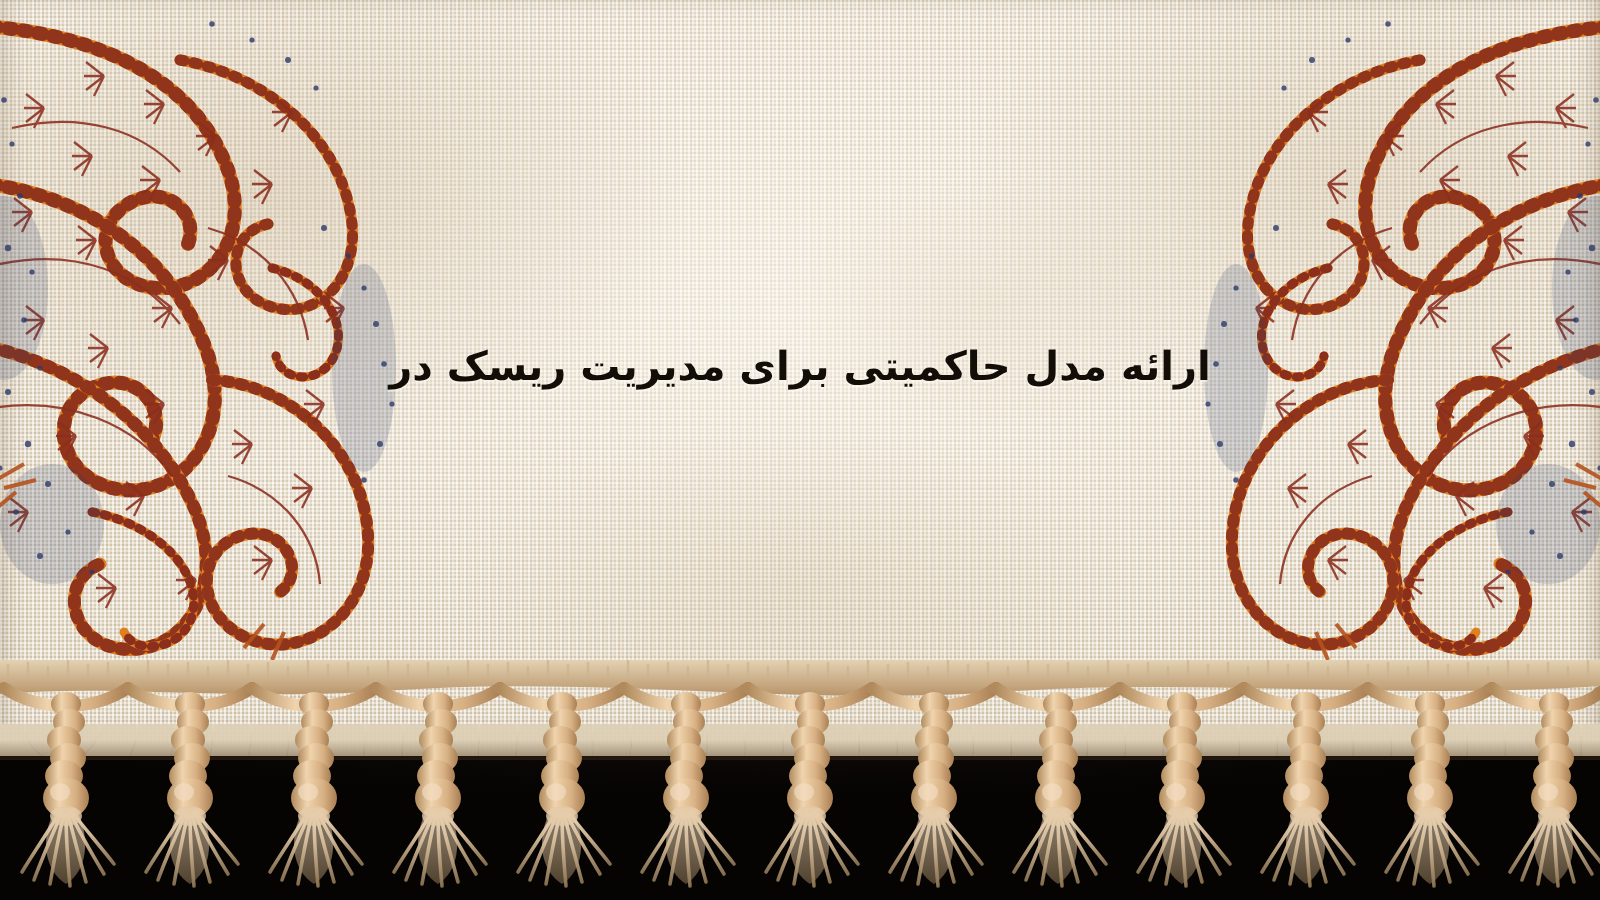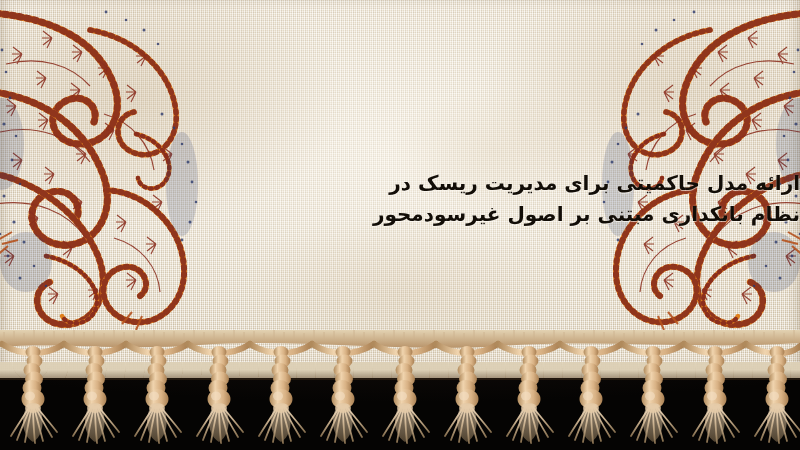--- a/index.html
+++ b/index.html
@@ -67,21 +67,21 @@
     position:absolute;top:-6px;width:290px;height:366px;
     pointer-events:none;
   }
   .corner.left{left:-14px;}
   .corner.right{right:-14px; transform:scaleX(-1);}
   .corner svg{display:block;width:100%;height:100%;}
 
   
   .title-wrap{
     position:absolute;left:0;right:0;top:168px;
-    text-align:right;
+    text-align:center;
     direction:rtl;
   }
   .title-line{
     display:block;
     color:#120d07;
     font-size:20px;
     line-height:31px;
     font-weight:700;
     letter-spacing:.2px;
     text-shadow:0 1px 0 rgba(255,252,244,.55), 0 0 3px rgba(255,250,240,.35);
@@ -331,21 +331,20 @@
         <g stroke="#b5521f" stroke-width="2" fill="none" opacity=".9">
           <path d="M26 238 l-14 8 M32 246 l-16 4 M22 252 l-12 10"></path>
           <path d="M146 318 l-10 12 M156 322 l-6 14"></path>
         </g>
       </g>
     </svg>
   </div>
 
   <div class="title-wrap">
     <span class="title-line">ارائه مدل حاکمیتی برای مدیریت ریسک در</span>
-    <span class="title-line">نظام بانکداری مبتنی بر اصول غیرسودمحور</span>
   </div>
 
   <div class="fringe">
     <svg viewBox="0 0 800 120" xmlns="http://www.w3.org/2000/svg" preserveAspectRatio="none" aria-hidden="true">
       <defs>
         <linearGradient id="cordG" x1="0" y1="0" x2="1" y2="0">
           <stop offset="0%" stop-color="#b08a5c"></stop>
           <stop offset="35%" stop-color="#f0d4ae"></stop>
           <stop offset="70%" stop-color="#d8b184"></stop>
           <stop offset="100%" stop-color="#a87f52"></stop>

